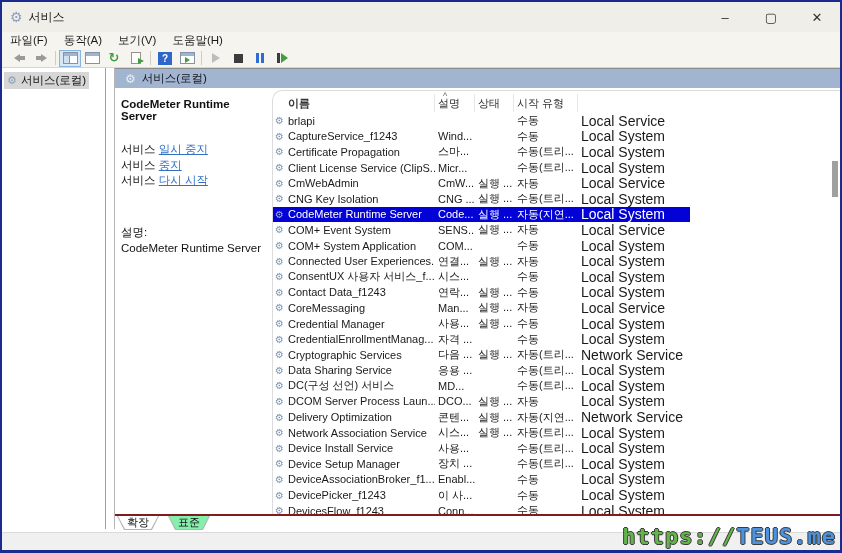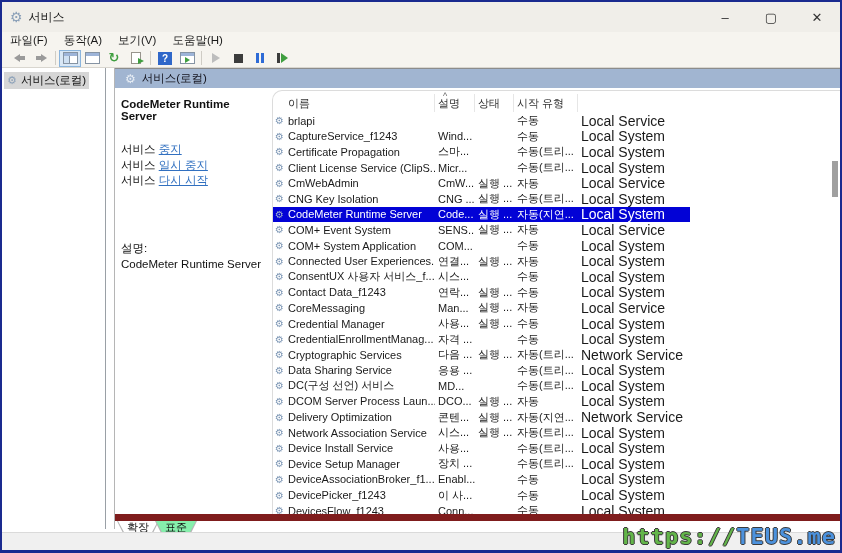--- a/index.html
+++ b/index.html
@@ -65,30 +65,30 @@
   .pheader .gear { color:#e8eef5; font-size:12px; margin-right:6px; }
   .pheader .lbl { font-size:11.5px; color:#14141e; }
 
   .pbody { position:absolute; left:0; top:20px; right:0; bottom:15px; background:#fff; }
 
   
   .descpanel { position:absolute; left:0; top:0; width:157px; bottom:0; padding:10px 6px 0 6px; }
   .descpanel .svctitle { font-size:11.5px; font-weight:bold; color:#111; margin-bottom:20px; }
   .descpanel .action { font-size:11.5px; color:#111; line-height:15.5px; white-space:nowrap; }
   .descpanel .action a { color:#3170c0; text-decoration:underline; }
-  .descpanel .desclabel { font-size:11.5px; color:#111; margin-top:52px; }
+  .descpanel .desclabel { font-size:11.5px; color:#111; margin-top:36px; }
   .descpanel .desctext { font-size:11.5px; color:#111; margin-top:2px; }
 
   
   .list { position:absolute; left:157px; top:2px; right:0; bottom:0;
           border-top:1px solid #dcdcdc; border-left:1px solid #dcdcdc; border-top-left-radius:10px; }
   .lheader { display:flex; height:22px; align-items:center; padding-top:2px; }
   .lheader .hc { font-size:11px; color:#333; height:18px; line-height:18px; border-right:1px solid #e6e6e6;
                  white-space:nowrap; overflow:hidden; position:relative; }
-  .hc.h-name { width:162px; padding-left:15px; }
+  .hc.h-name { width:162px; padding-left:15px;font-weight:bold; }
   .hc.h-desc { width:40px; padding-left:3px; }
   .hc.h-status { width:39px; padding-left:3px; }
   .hc.h-type { width:64px; padding-left:3px; }
   .hc.h-logon { width:111px; padding-left:3px; }
   .sortcaret { position:absolute; left:170px; top:0px; font-size:9px; color:#666; }
 
   .lrows { position:relative; }
   .lrow { display:flex; height:15.6px; align-items:center; width:417px; }
   .lrow span { white-space:nowrap; overflow:hidden; display:block; }
   .lrow .gi { width:15px; padding-left:2px; color:#7d97b5; font-size:10px; }
@@ -99,21 +99,21 @@
   .lrow .c-logon { width:111px; font-size:14px; color:#1a1a1a; padding-left:3px; }
   .lrow.sel { background:#0202d6; }
   .lrow.sel span { color:#ffffff; }
   .lrow.sel .gi { color:#9fb2cc; }
 
   .vscroll { position:absolute; right:2px; top:24px; width:6px; bottom:4px; }
   .vthumb { position:absolute; left:0; top:46px; width:6px; height:36px; background:#a0a0a0; }
 
   
   .tabbar { position:absolute; left:0; right:0; bottom:0; height:15px; background:#ffffff;
-            border-top:7px solid #7f1d1d; display:flex; padding-left:2px; }
+            border-top:2px solid #7f1d1d; display:flex; padding-left:2px;gap:13px; }
   .tab { position:relative; height:14px; margin-top:0px; padding:0 10px; font-size:11px; color:#111;
          line-height:13px; background:#fff; clip-path:polygon(0 0, 100% 0, calc(100% - 7px) 100%, 7px 100%); }
   .tab.outer { background:#b5b5b5; padding:0; margin-right:-4px; }
   .tab.inner { clip-path:polygon(1px 0, calc(100% - 1px) 0, calc(100% - 8px) calc(100% - 1px), 8px calc(100% - 1px)); }
   .tab.standard .inner-bg { background:#86efac; }
 
   
   .statusstrip { position:absolute; left:0; right:0; bottom:0; height:18px; background:#f0f0f0;
                  border-top:1px solid #dadada; }
 
@@ -213,24 +213,24 @@
       <div class="pheader">
         <span class="gear">⚙</span>
         <span class="lbl">서비스(로컬)</span>
       </div>
 
       <div class="pbody">
 
         <div class="descpanel">
           <div class="svctitle">CodeMeter Runtime Server</div>
           <div class="action">
-            <span>서비스 </span><a href="#">중지</a>
+            <span>서비스 </span><a href="#">일시 중지</a>
           </div>
           <div class="action">
-            <span>서비스 </span><a href="#">일시 중지</a>
+            <span>서비스 </span><a href="#">중지</a>
           </div>
           <div class="action">
             <span>서비스 </span><a href="#">다시 시작</a>
           </div>
           <div class="desclabel">설명:</div>
           <div class="desctext">CodeMeter Runtime Server</div>
         </div>
 
         <div class="list">
           <div class="lheader">

